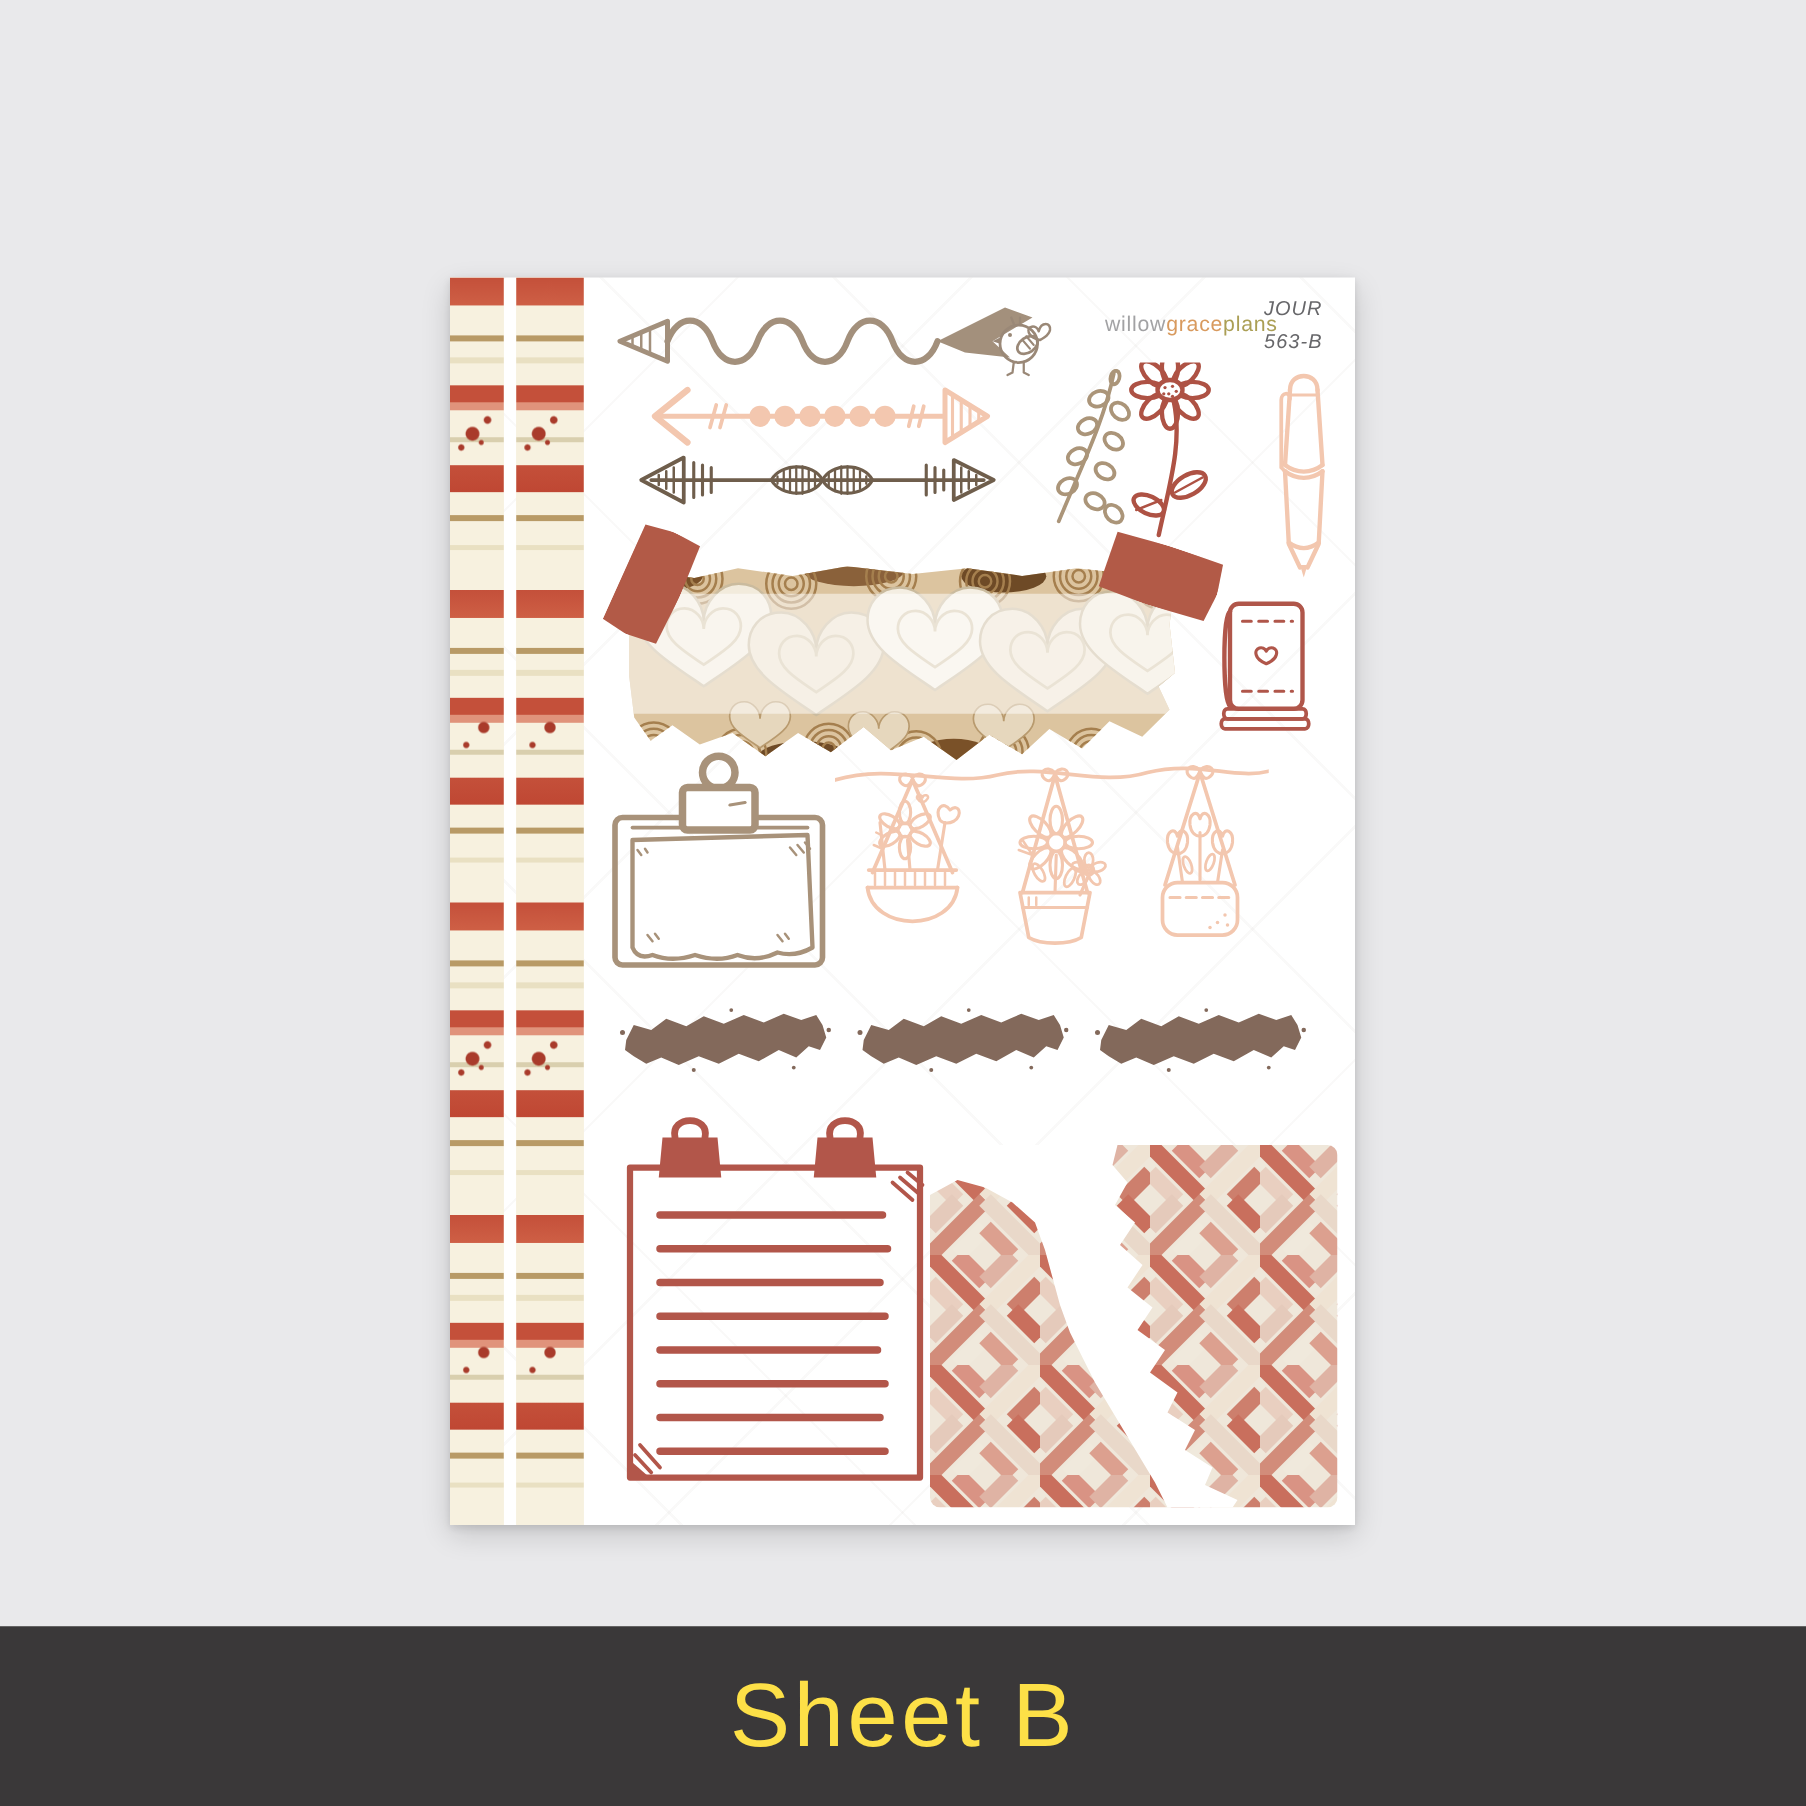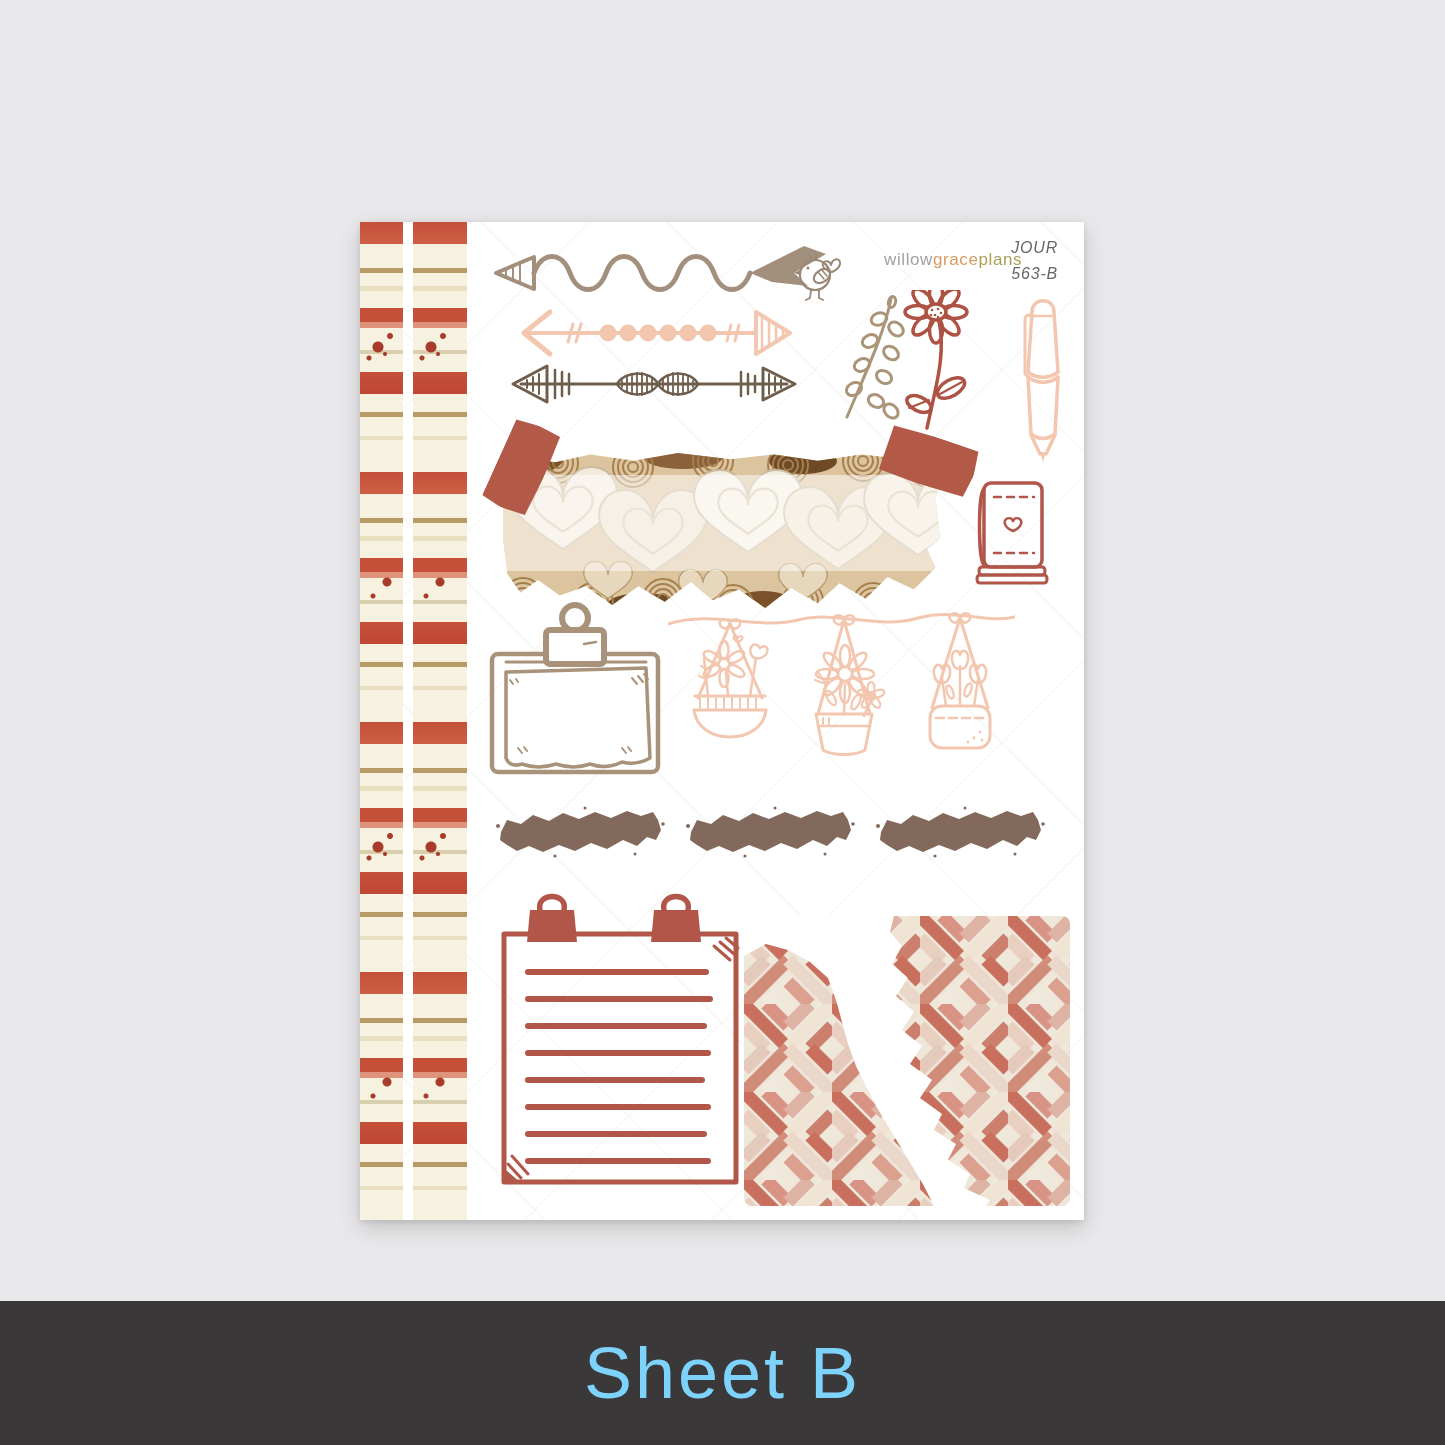--- a/index.html
+++ b/index.html
@@ -62,21 +62,21 @@
   .tape{
     position:absolute;background:#b25a47;
     clip-path:polygon(3% 4%, 50% 0%, 97% 2%, 100% 50%, 96% 97%, 45% 100%, 2% 96%);
   }
   #tape-left{left:136px;top:200px;width:50px;height:90px;transform:rotate(24deg);}
   #tape-right{left:522px;top:214px;width:94px;height:50px;transform:rotate(18deg);}
   #footer-bar{
     position:absolute;left:0;top:1301px;width:1445px;height:144px;background:#3a3839;
     display:flex;align-items:center;justify-content:center;
   }
-  #footer-label{color:#7dd3fc;font-size:72px;font-weight:300;letter-spacing:3px;}
+  #footer-label{color:#fde047;font-size:72px;font-weight:300;letter-spacing:3px;}
 </style>
 </head>
 <body>
 
 <div id="sheet">
 
   <div id="washi-strip-1" class="washi-strip"></div>
   <div id="washi-strip-2" class="washi-strip"></div>
 
   <div id="brand" class="abs">

